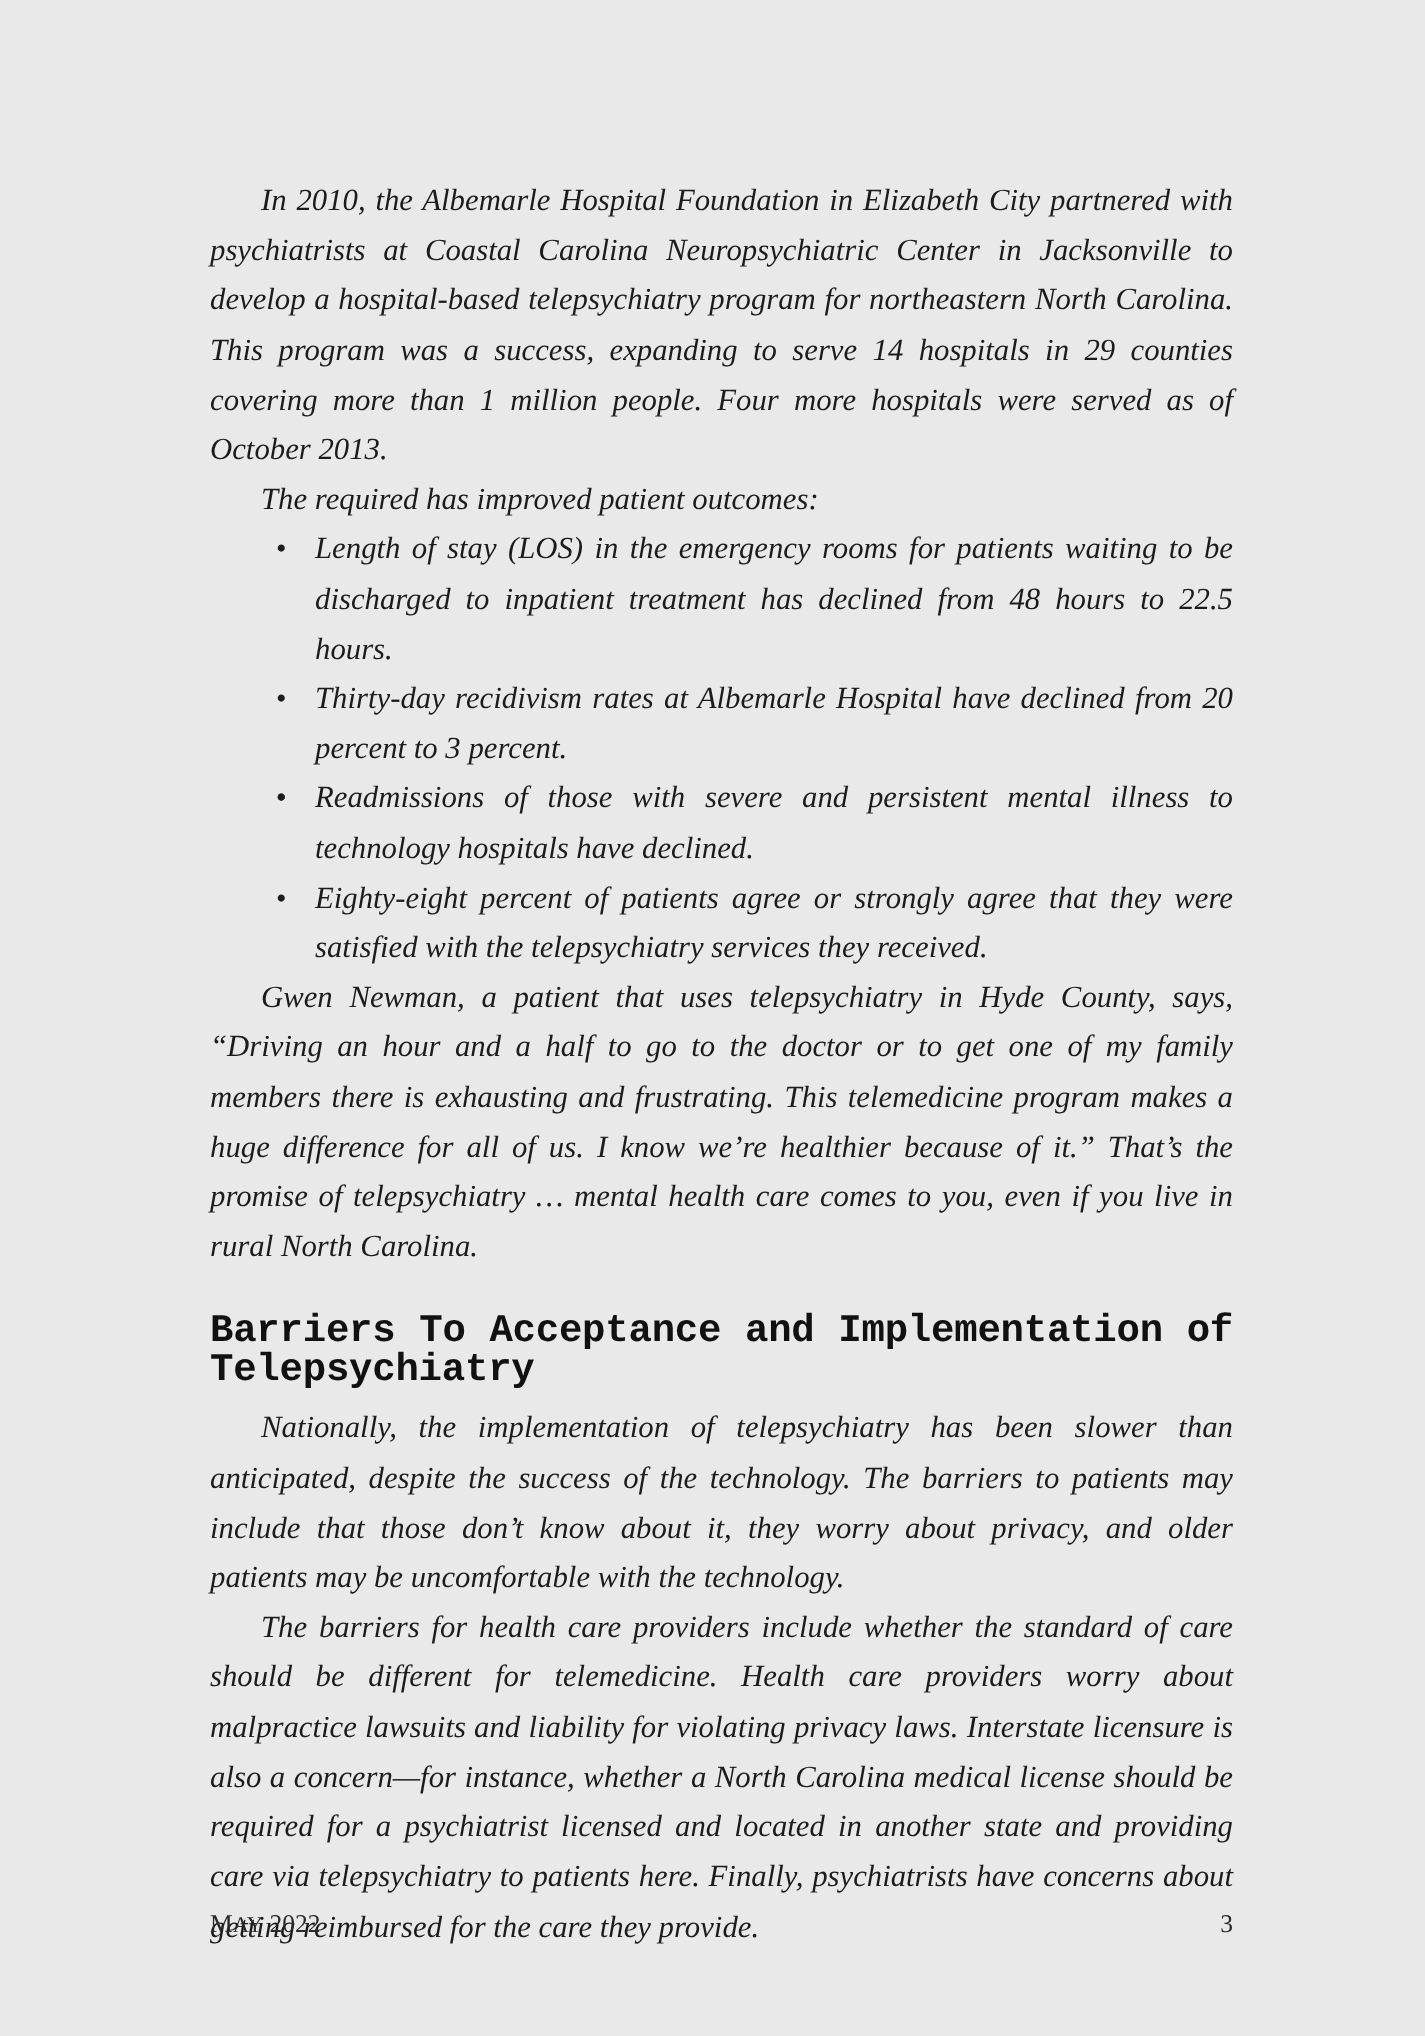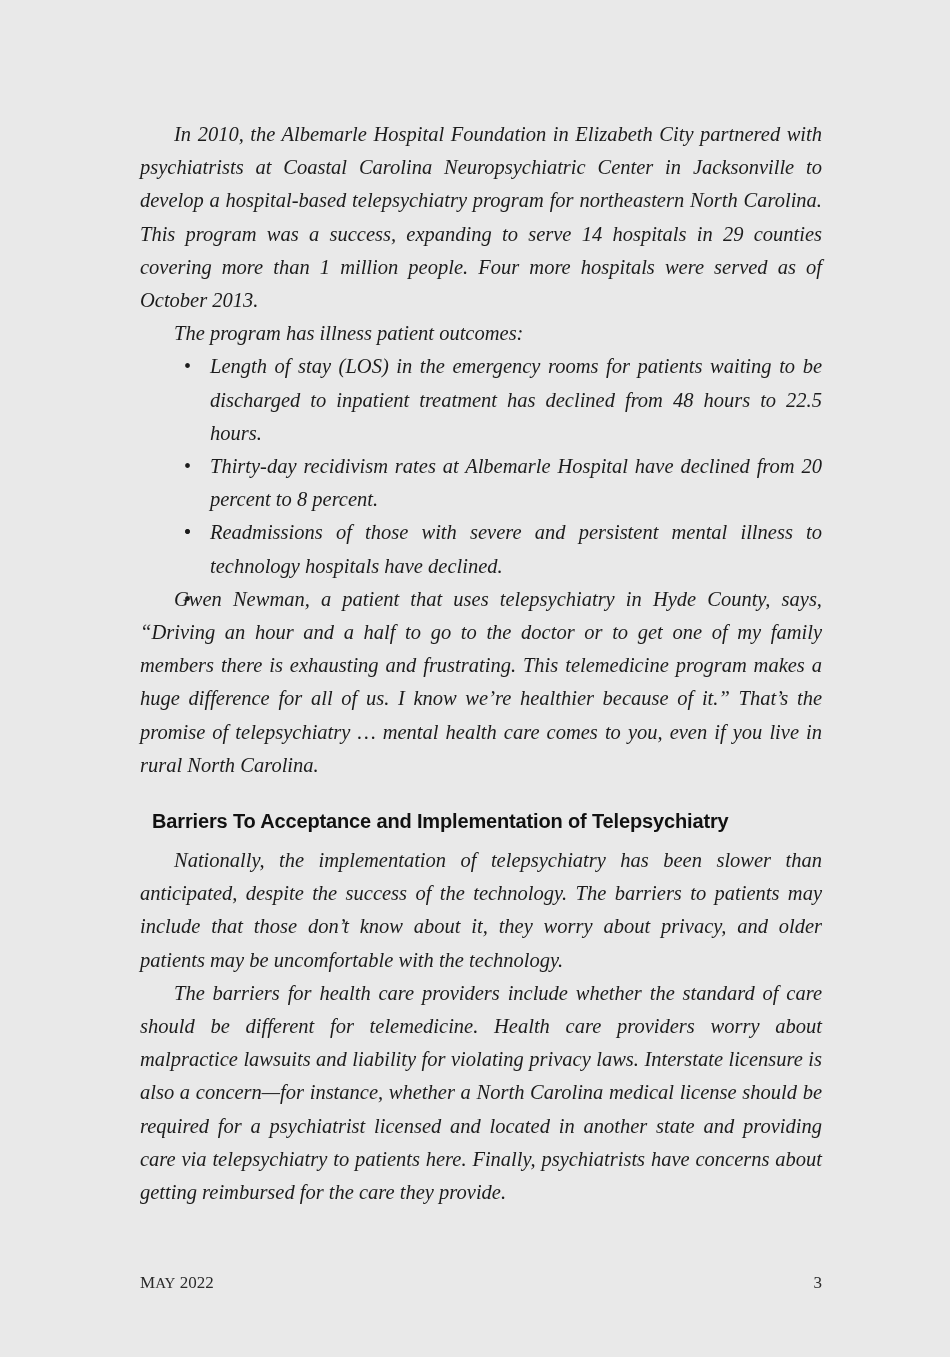--- a/index.html
+++ b/index.html
@@ -49,26 +49,26 @@
   }
   ul.bullets li .bullet-dot {
     position: absolute;
     left: 0;
     top: 0;
     font-style: normal;
     font-size: 20px;
     line-height: 33.2px;
   }
   h2.section-head {
-    font-family: Liberation Sans, sans-serif;
+    font-family: Liberation Mono, monospace;
     font-style: normal;
     font-weight: bold;
-    font-size: 20px;
+    font-size: 26px;
     line-height: 26px;
-    margin: 26px 0 10px 12px;
+    margin: 26px 0 10px 0;
     letter-spacing: -0.15px;
     color: #111;
   }
   .footer {
     position: absolute;
     left: 140px;
     right: 128px;
     bottom: 64px;
     height: 28px;
   }
@@ -96,40 +96,41 @@
 </style>
 </head>
 <body>
 
 <div class="page">
 
   <div class="body-text">
 
     <p class="para">In 2010, the Albemarle Hospital Foundation in Elizabeth City partnered with psychiatrists at Coastal Carolina Neuropsychiatric Center in Jacksonville to develop a hospital-based telepsychiatry program for northeastern North Carolina.  This program was a success, expanding to serve 14 hospitals in 29 counties covering more than 1 million people.  Four more hospitals were served as of October 2013.</p>
 
-    <p class="para">The program has illness patient outcomes:</p>
+    <p class="para">The required has improved patient outcomes:</p>
 
     <ul class="bullets">
       <li>
         <span class="bullet-dot">•</span>
         <span>Length of stay (LOS) in the emergency rooms for patients waiting to be discharged to inpatient treatment has declined from 48 hours to 22.5 hours.</span>
       </li>
       <li>
         <span class="bullet-dot">•</span>
-        <span>Thirty-day recidivism rates at Albemarle Hospital have declined from 20 percent to 8 percent.</span>
+        <span>Thirty-day recidivism rates at Albemarle Hospital have declined from 20 percent to 3 percent.</span>
       </li>
       <li>
         <span class="bullet-dot">•</span>
       </li>
       <li>
         <span class="bullet-dot">•</span>
         <span>Readmissions of those with severe and persistent mental illness to technology hospitals have declined.</span>
       </li>
       <li>
         <span class="bullet-dot">•</span>
+        <span>Eighty-eight percent of patients agree or strongly agree that they were satisfied with the telepsychiatry services they received.</span>
       </li>
     </ul>
 
     <p class="para">Gwen Newman, a patient that uses telepsychiatry in Hyde County, says, “Driving an hour and a half to go to the doctor or to get one of my family members there is exhausting and frustrating.  This telemedicine program makes a huge difference for all of us.  I know we’re healthier because of it.”  That’s the promise of telepsychiatry … mental health care comes to you, even if you live in rural North Carolina.</p>
 
     <h2 class="section-head">Barriers To Acceptance and Implementation of Telepsychiatry</h2>
 
     <p class="para">Nationally, the implementation of telepsychiatry has been slower than anticipated, despite the success of the technology.  The barriers to patients may include that those don’t know about it, they worry about privacy, and older patients may be uncomfortable with the technology.</p>
 
     <p class="para">The barriers for health care providers include whether the standard of care should be different for telemedicine.  Health care providers worry about malpractice lawsuits and liability for violating privacy laws.  Interstate licensure is also a concern—for instance, whether a North Carolina medical license should be required for a psychiatrist licensed and located in another state and providing care via telepsychiatry to patients here.  Finally, psychiatrists have concerns about getting reimbursed for the care they provide.</p>

